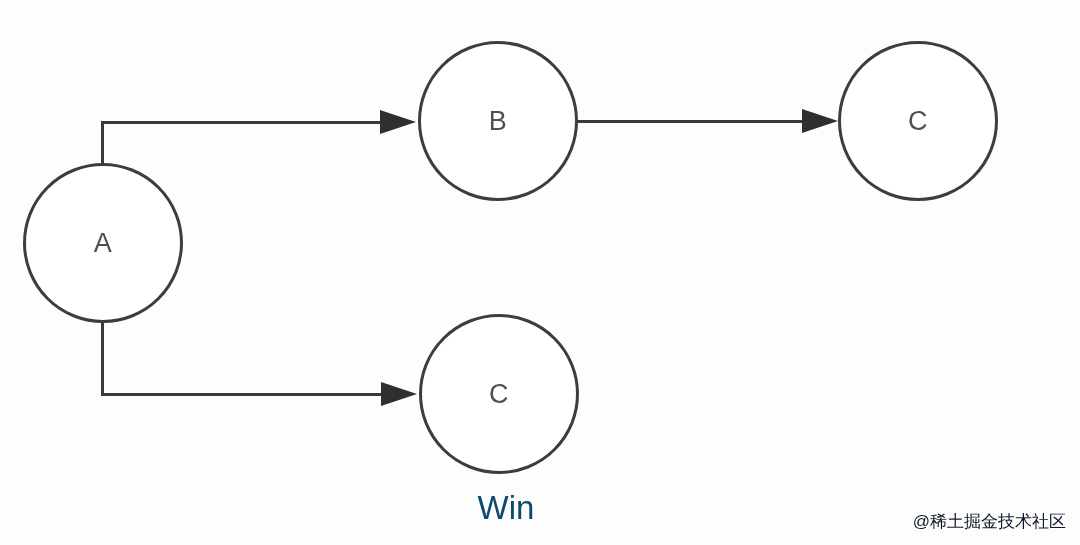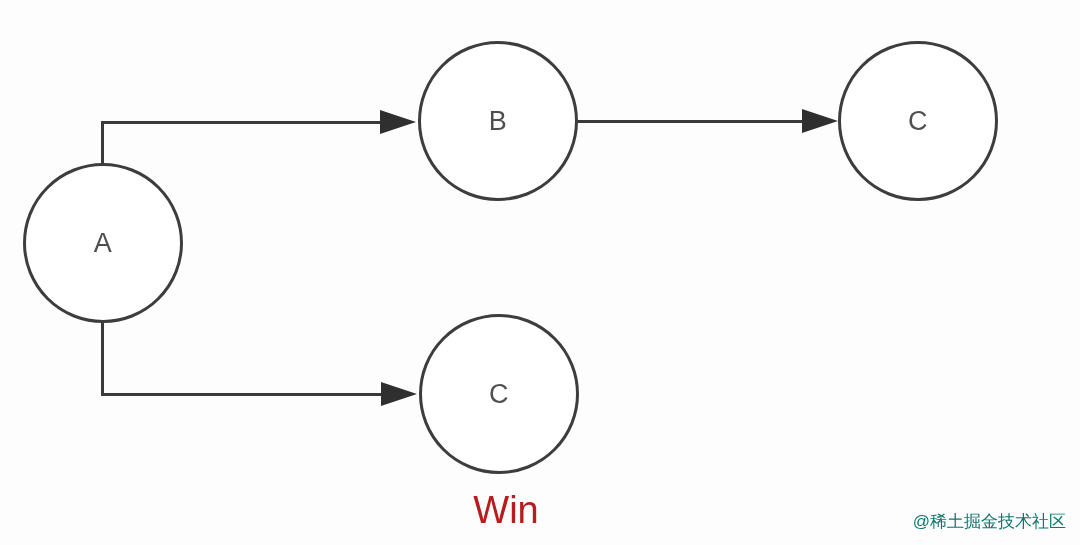--- a/index.html
+++ b/index.html
@@ -41,31 +41,31 @@
   .arrowhead {
     position: absolute;
     width: 0;
     height: 0;
     border-top: 12px solid transparent;
     border-bottom: 12px solid transparent;
     border-left: 36px solid #2f2f2f;
   }
   .caption {
     position: absolute;
-    font-size: 38px;
-    color: #b91c1c;
+    font-size: 33px;
+    color: #0c4a6e;
     transform: translateX(-50%);
     white-space: nowrap;
   }
   .watermark {
     position: absolute;
     right: 14px;
     bottom: 12px;
     font-size: 17px;
-    color: #0f766e;
+    color: #0f172a;
     white-space: nowrap;
   }
 </style>
 </head>
 <body>
 
 <div class="canvas">
 
   <div class="edge v" style="left:101px; top:123px; height:42px;"></div>
   <div class="edge h" style="left:101px; top:121px; width:282px;"></div>

